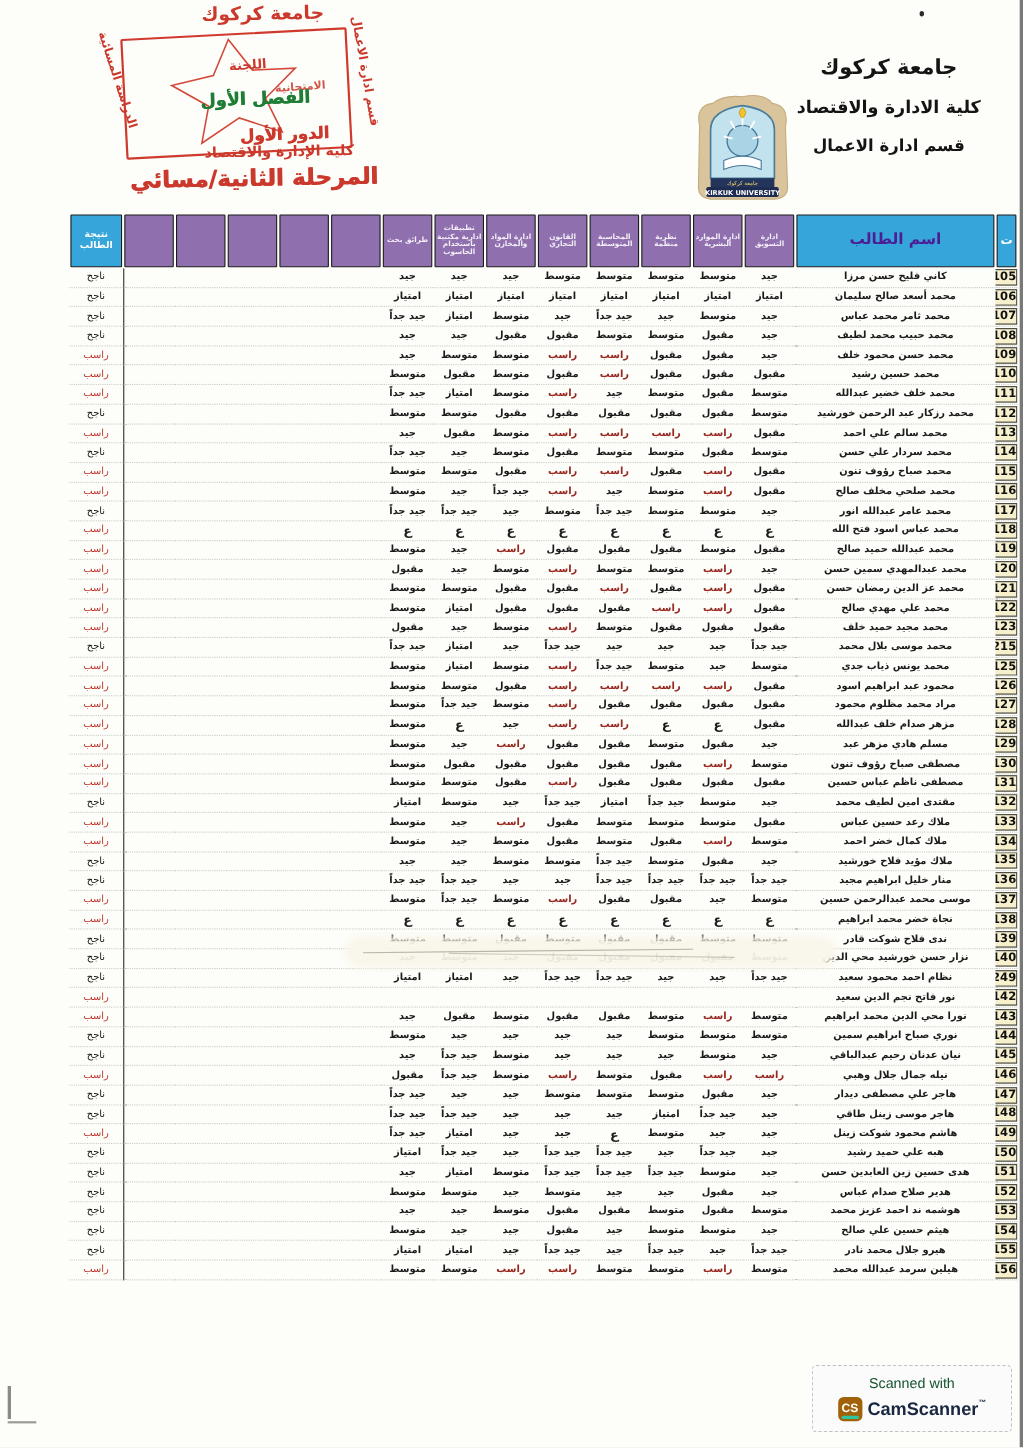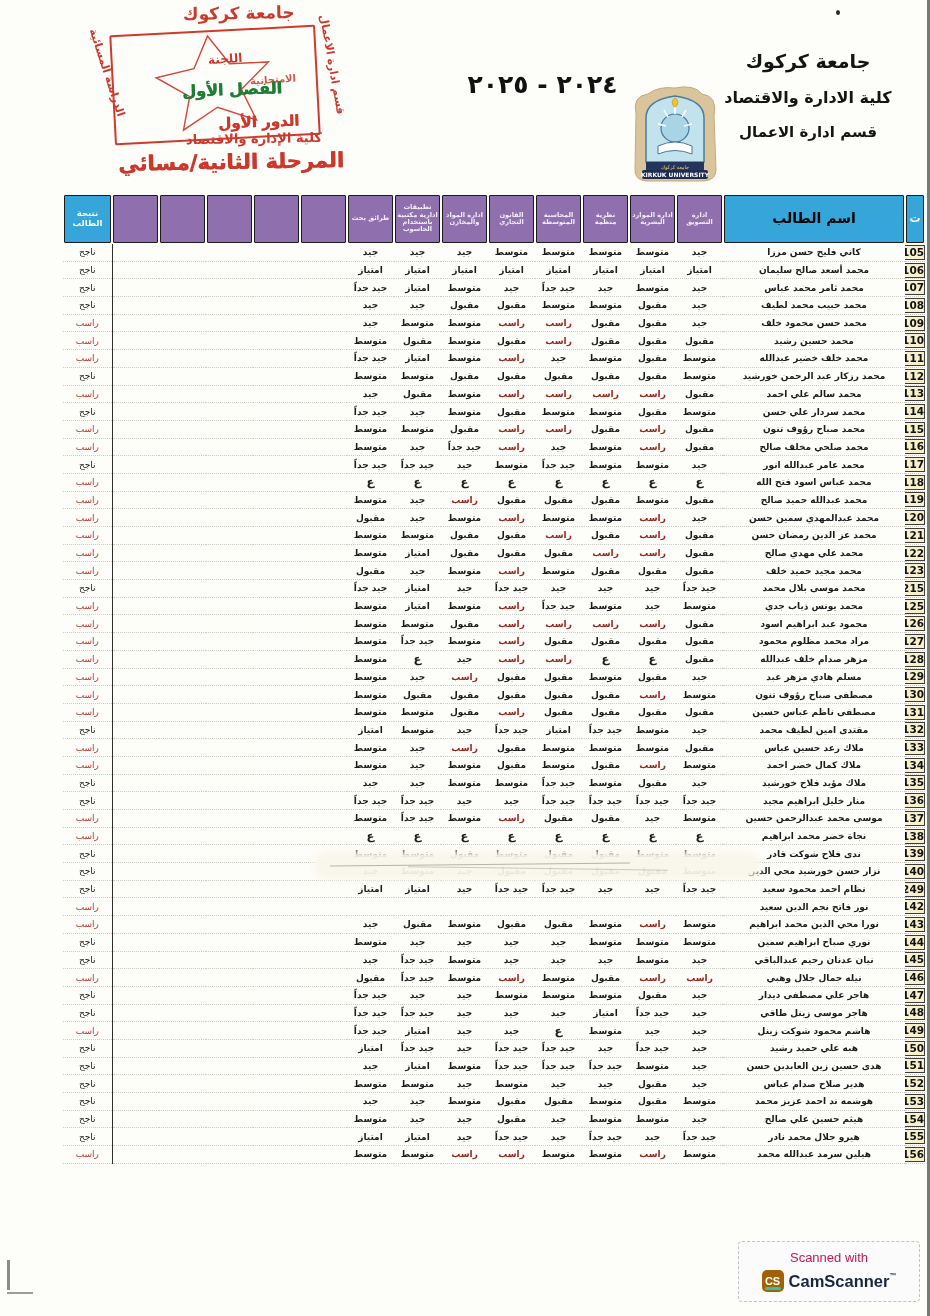--- a/index.html
+++ b/index.html
@@ -31,21 +31,21 @@
   .stamp-side-r{position:absolute;top:58px;left:272px;font-size:11px;font-weight:bold;transform:rotate(80deg);transform-origin:center;width:120px;text-align:center;}
 
   
   .tablezone{position:absolute;top:194px;left:63px;width:862px;}
   .thead{display:grid;direction:rtl;grid-template-columns:20px 182px repeat(13,47px) 49px;height:50px;}
   .thead .hcell{position:relative;}
   .thead .hcell .inner{position:absolute;inset:1px;border:1.5px solid #1c1c1c;display:flex;align-items:center;justify-content:center;text-align:center;line-height:1.12;border-radius:1px;}
   .hc-blue .inner{background:#36a5d9;}
   .hc-purple .inner{background:#8f6fae;color:#f3eef8;font-size:6.6px;font-weight:bold;padding:1px 1px;}
   .hc-serial .inner{color:#fff;font-size:11px;font-weight:bold;}
-  .hc-name .inner{color:#000000;font-size:14px;font-weight:bold;}
+  .hc-name .inner{color:#4c1d95;font-size:14px;font-weight:bold;}
   .hc-result .inner{color:#fdfdfd;font-size:8.5px;font-weight:bold;}
 
   table.body{border-collapse:collapse;table-layout:fixed;width:862px;direction:rtl;}
   table.body td{height:16.69px;padding:0;font-size:9px;text-align:center;vertical-align:middle;border-bottom:1px dotted #ccccc5;overflow:hidden;white-space:nowrap;color:#1b1b1b;}
   td.serial-cell{border-bottom:none;}
   td.serial-cell .box{display:inline-block;min-width:19px;background:#f6f0cd;border:1px solid #3c3c38;font-size:10.5px;font-weight:bold;line-height:13px;color:#111;}
   td.name-cell{text-align:right;font-weight:bold;font-size:10.3px;padding-left:2px;}
   td.grade-cell{font-weight:bold;letter-spacing:-.2px;}
   td.grade-cell.fail{color:#97281f;}
   td.grade-cell.exempt{font-size:11.5px;}
@@ -59,21 +59,21 @@
   .smudge .scr2{position:absolute;top:13px;left:90px;width:260px;border-top:1px solid rgba(118,115,100,.35);transform:rotate(.8deg);}
 
   
   .edge-right{position:absolute;top:0;right:0;width:3px;height:100%;background:#4c4c4c;opacity:.75;}
   .dot-tr{position:absolute;top:10px;left:836px;width:4px;height:5px;background:#2a2a2a;border-radius:50%;}
   .tick-bl1{position:absolute;left:7px;bottom:26px;width:3px;height:30px;background:#5a5a58;opacity:.7;}
   .tick-bl2{position:absolute;left:7px;bottom:22px;width:26px;height:2px;background:#5a5a58;opacity:.6;}
 
   
   .cs-badge{position:absolute;right:10px;bottom:14px;width:168px;padding:8px 6px 9px;background:#fbfbfb;border:1.5px dashed #c2c2c2;border-radius:4px;text-align:center;}
-  .cs-badge .line1{font-size:13px;color:#be185d;font-family:"Liberation Sans",sans-serif;}
+  .cs-badge .line1{font-size:13px;color:#14532d;font-family:"Liberation Sans",sans-serif;}
   .cs-badge .line2{margin-top:5px;display:flex;align-items:center;justify-content:center;gap:5px;}
   .cs-icon{width:22px;height:22px;background:#a16207;border-radius:5px;position:relative;display:inline-flex;align-items:center;justify-content:center;color:#fff;font-size:11px;font-weight:bold;font-family:"Liberation Sans",sans-serif;}
   .cs-icon::after{content:"";position:absolute;left:3px;right:3px;bottom:2px;height:3px;background:#2ec5a2;border-radius:2px;}
   .cs-word{font-size:16.5px;font-weight:bold;color:#1a2740;font-family:"Liberation Sans",sans-serif;}
   .cs-tm{font-size:7px;color:#1a2740;vertical-align:top;}
 </style>
 </head>
 <body>
 
 <div id="page">
@@ -93,21 +93,20 @@
       <path d="M44 18 Q47 10 50 18 Q49 23 47 23 Q45 23 44 18" fill="#f2c530" stroke="#c79a14" stroke-width="0.8"></path>
       <path d="M30 62 Q47 54 64 62 L64 70 Q47 63 30 70 Z" fill="#ffffff" stroke="#46789a" stroke-width="1"></path>
       <rect x="18" y="78" width="58" height="8" fill="#24355c"></rect>
       <text x="47" y="84.5" text-anchor="middle" font-size="5" fill="#f5d36a" font-family="DejaVu Sans">جامعة كركوك</text>
       <rect x="14" y="86" width="66" height="9" rx="2" fill="#1d2c50"></rect>
       <text x="47" y="93" text-anchor="middle" font-size="6" fill="#ffffff" font-weight="bold" font-family="DejaVu Sans" id="logo-en">KIRKUK UNIVERSITY</text>
     </svg>
   </div>
 
   <div class="title-block" dir="rtl">
-    <div class="t2">٢٠٢٤ - ٢٠٢٥</div>
   </div>
 
   <div>
     <div class="stamp stamp-uni" dir="rtl">جامعة كركوك</div>
     <div class="stamp-rect"></div>
     <div class="stamp-star">
       <svg width="150" height="110" viewBox="0 0 150 110">
         <path d="M75 6 L95 40 L138 44 L104 70 L116 106 L75 86 L34 106 L46 70 L12 44 L55 40 Z" fill="none" stroke="#d4483a" stroke-width="1.6" transform="scale(0.9) translate(8,0)"></path>
       </svg>
     </div>

